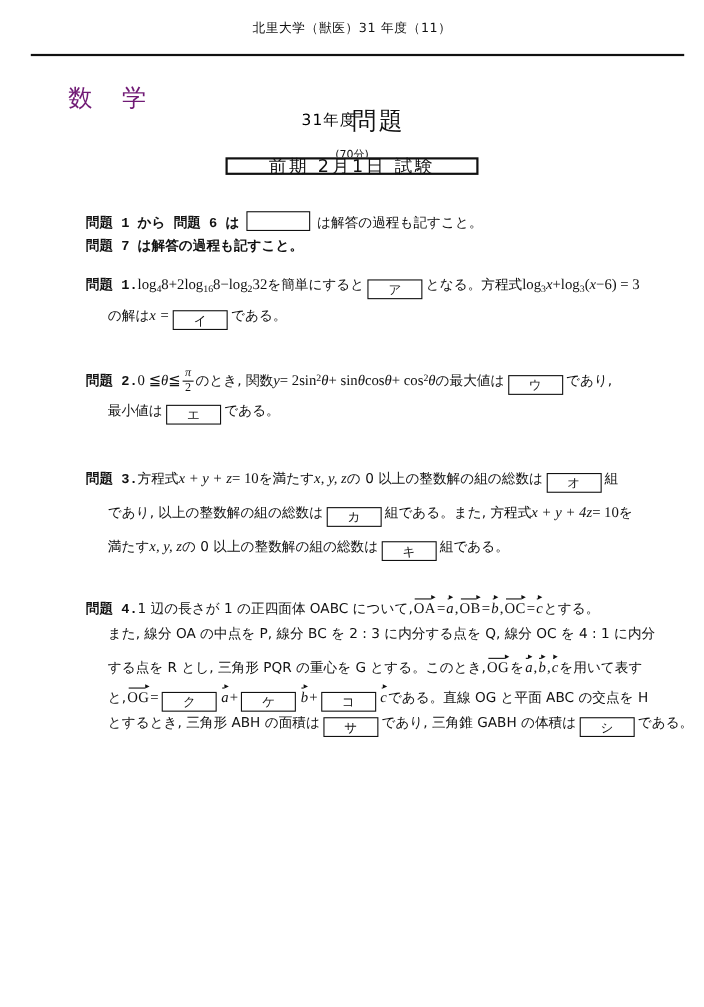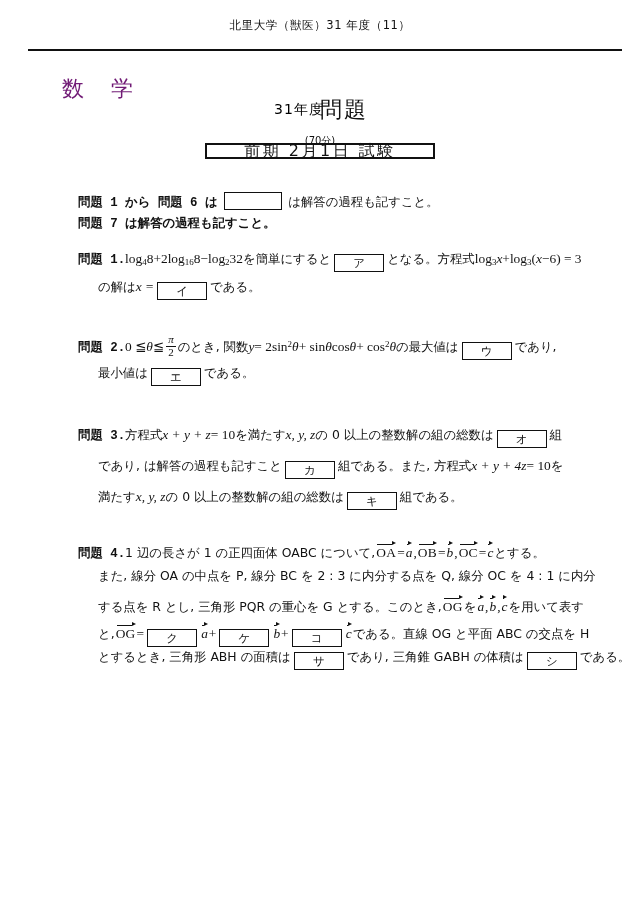--- a/index.html
+++ b/index.html
@@ -196,21 +196,21 @@
   <div class="body-line" style="left:78px; top:216px;">
     <span class="jpb">問題 7 は解答の過程も記すこと。</span>
   </div>
 
   <div id="problems-root">
       <div class="body-line" style="left: 78px; top: 252px;"><span class="jpb">問題 1.</span><span class="mathrm seg"> log </span><sub>4</sub><span class="mathrm seg"> 8+2log </span><sub>16</sub><span class="mathrm seg"> 8−log </span><sub>2</sub><span class="mathrm seg"> 32 </span><span class="jp seg"> を簡単にすると </span><span class="ansbox">ア</span><span class="jp seg"> となる。方程式 </span><span class="mathrm seg"> log </span><sub>3</sub><span class="mathit seg"> x </span><span class="mathrm seg"> +log </span><sub>3</sub><span class="mathrm seg"> ( </span><span class="mathit seg"> x </span><span class="mathrm seg"> −6) = 3 </span></div>
       <div class="body-line" style="left: 98px; top: 280px;"><span class="jp seg"> の解は </span><span class="mathit seg"> x = </span><span class="ansbox">イ</span><span class="jp seg"> である。 </span></div>
       <div class="body-line" style="left: 78px; top: 334px;"><span class="jpb">問題 2.</span><span class="mathrm seg"> 0 ≦ </span><span class="mathit seg"> θ </span><span class="mathrm seg"> ≦ </span><span class="frac"><span class="n">π</span><span class="d">2</span></span><span class="jp seg"> のとき, 関数 </span><span class="mathit seg"> y </span><span class="mathrm seg"> = 2sin </span><sup>2</sup><span class="mathit seg"> θ </span><span class="mathrm seg"> + sin </span><span class="mathit seg"> θ </span><span class="mathrm seg"> cos </span><span class="mathit seg"> θ </span><span class="mathrm seg"> + cos </span><sup>2</sup><span class="mathit seg"> θ </span><span class="jp seg"> の最大値は </span><span class="ansbox">ウ</span><span class="jp seg"> であり, </span></div>
       <div class="body-line" style="left: 98px; top: 366px;"><span class="jp seg"> 最小値は </span><span class="ansbox">エ</span><span class="jp seg"> である。 </span></div>
       <div class="body-line" style="left: 78px; top: 428px;"><span class="jpb">問題 3.</span><span class="jp seg"> 方程式 </span><span class="mathit seg"> x + y + z </span><span class="mathrm seg"> = 10 </span><span class="jp seg"> を満たす </span><span class="mathit seg"> x, y, z </span><span class="jp seg"> の 0 以上の整数解の組の総数は </span><span class="ansbox">オ</span><span class="jp seg"> 組 </span></div>
-      <div class="body-line" style="left: 98px; top: 459px;"><span class="jp seg"> であり, は解答の過程も記すこと </span><span class="ansbox">カ</span><span class="jp seg"> 組である。また, 方程式 </span><span class="mathit seg"> x + y + 4z </span><span class="mathrm seg"> = 10 </span><span class="jp seg"> を </span></div>
+      <div class="body-line" style="left: 98px; top: 459px;"><span class="jp seg"> であり, 以上の整数解の組の総数は </span><span class="ansbox">カ</span><span class="jp seg"> 組である。また, 方程式 </span><span class="mathit seg"> x + y + 4z </span><span class="mathrm seg"> = 10 </span><span class="jp seg"> を </span></div>
       <div class="body-line" style="left: 98px; top: 490px;"><span class="jp seg"> 満たす </span><span class="mathit seg"> x, y, z </span><span class="jp seg"> の 0 以上の整数解の組の総数は </span><span class="ansbox">キ</span><span class="jp seg"> 組である。 </span></div>
       <div class="body-line" style="left: 78px; top: 542px;"><span class="jpb">問題 4.</span><span class="jp seg"> 1 辺の長さが 1 の正四面体 OABC について, </span><span class="vec lt"><span class="arw"></span><span>OA</span></span><span class="mathrm seg"> = </span><span class="vec it"><span class="arw"></span><span>a</span></span><span class="mathrm seg"> , </span><span class="vec lt"><span class="arw"></span><span>OB</span></span><span class="mathrm seg"> = </span><span class="vec it"><span class="arw"></span><span>b</span></span><span class="mathrm seg"> , </span><span class="vec lt"><span class="arw"></span><span>OC</span></span><span class="mathrm seg"> = </span><span class="vec it"><span class="arw"></span><span>c</span></span><span class="jp seg"> とする。 </span></div>
       <div class="body-line" style="left: 98px; top: 569px;"><span class="jp seg"> また, 線分 OA の中点を P, 線分 BC を 2 : 3 に内分する点を Q, 線分 OC を 4 : 1 に内分 </span></div>
       <div class="body-line" style="left: 98px; top: 596px;"><span class="jp seg"> する点を R とし, 三角形 PQR の重心を G とする。このとき, </span><span class="vec lt"><span class="arw"></span><span>OG</span></span><span class="jp seg"> を </span><span class="vec it"><span class="arw"></span><span>a</span></span><span class="mathrm seg"> , </span><span class="vec it"><span class="arw"></span><span>b</span></span><span class="mathrm seg"> , </span><span class="vec it"><span class="arw"></span><span>c</span></span><span class="jp seg"> を用いて表す </span></div>
       <div class="body-line" style="left: 98px; top: 623px;"><span class="jp seg"> と, </span><span class="vec lt"><span class="arw"></span><span>OG</span></span><span class="mathrm seg"> = </span><span class="ansbox">ク</span><span class="vec it"><span class="arw"></span><span>a</span></span><span class="mathrm seg"> + </span><span class="ansbox">ケ</span><span class="vec it"><span class="arw"></span><span>b</span></span><span class="mathrm seg"> + </span><span class="ansbox">コ</span><span class="vec it"><span class="arw"></span><span>c</span></span><span class="jp seg"> である。直線 OG と平面 ABC の交点を H </span></div>
       <div class="body-line" style="left: 98px; top: 650px;"><span class="jp seg"> とするとき, 三角形 ABH の面積は </span><span class="ansbox">サ</span><span class="jp seg"> であり, 三角錐 GABH の体積は </span><span class="ansbox">シ</span><span class="jp seg"> である。 </span></div>
     </div>
 
 </div>
 

